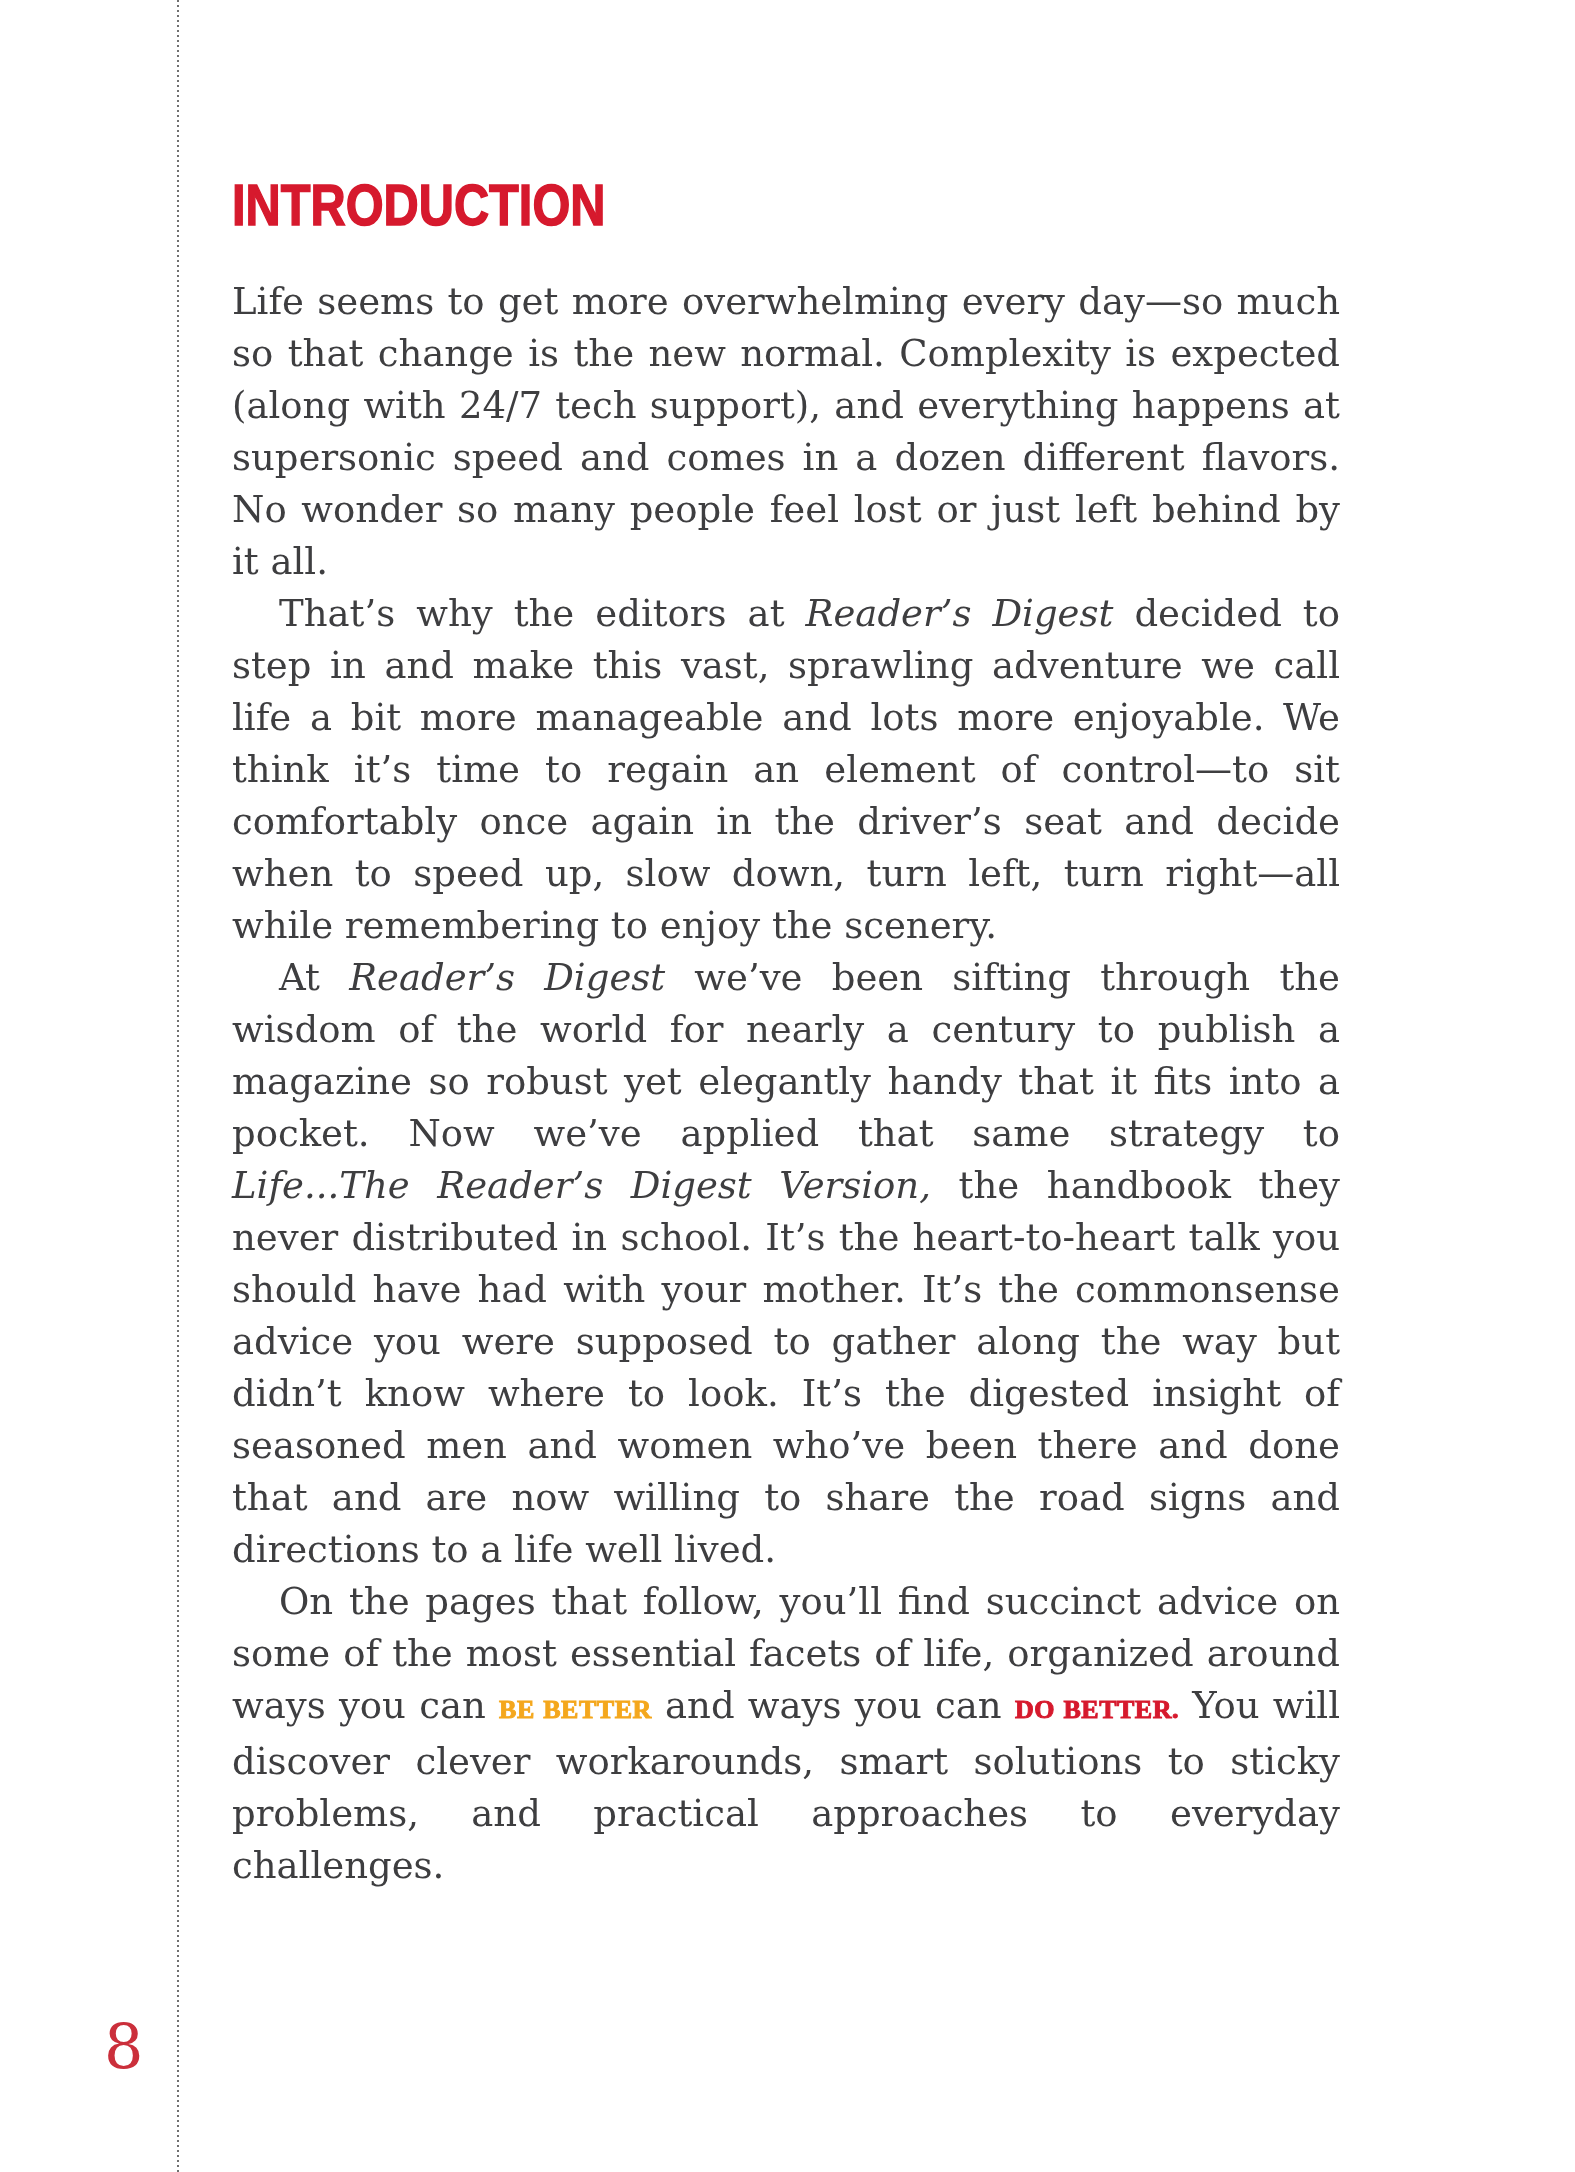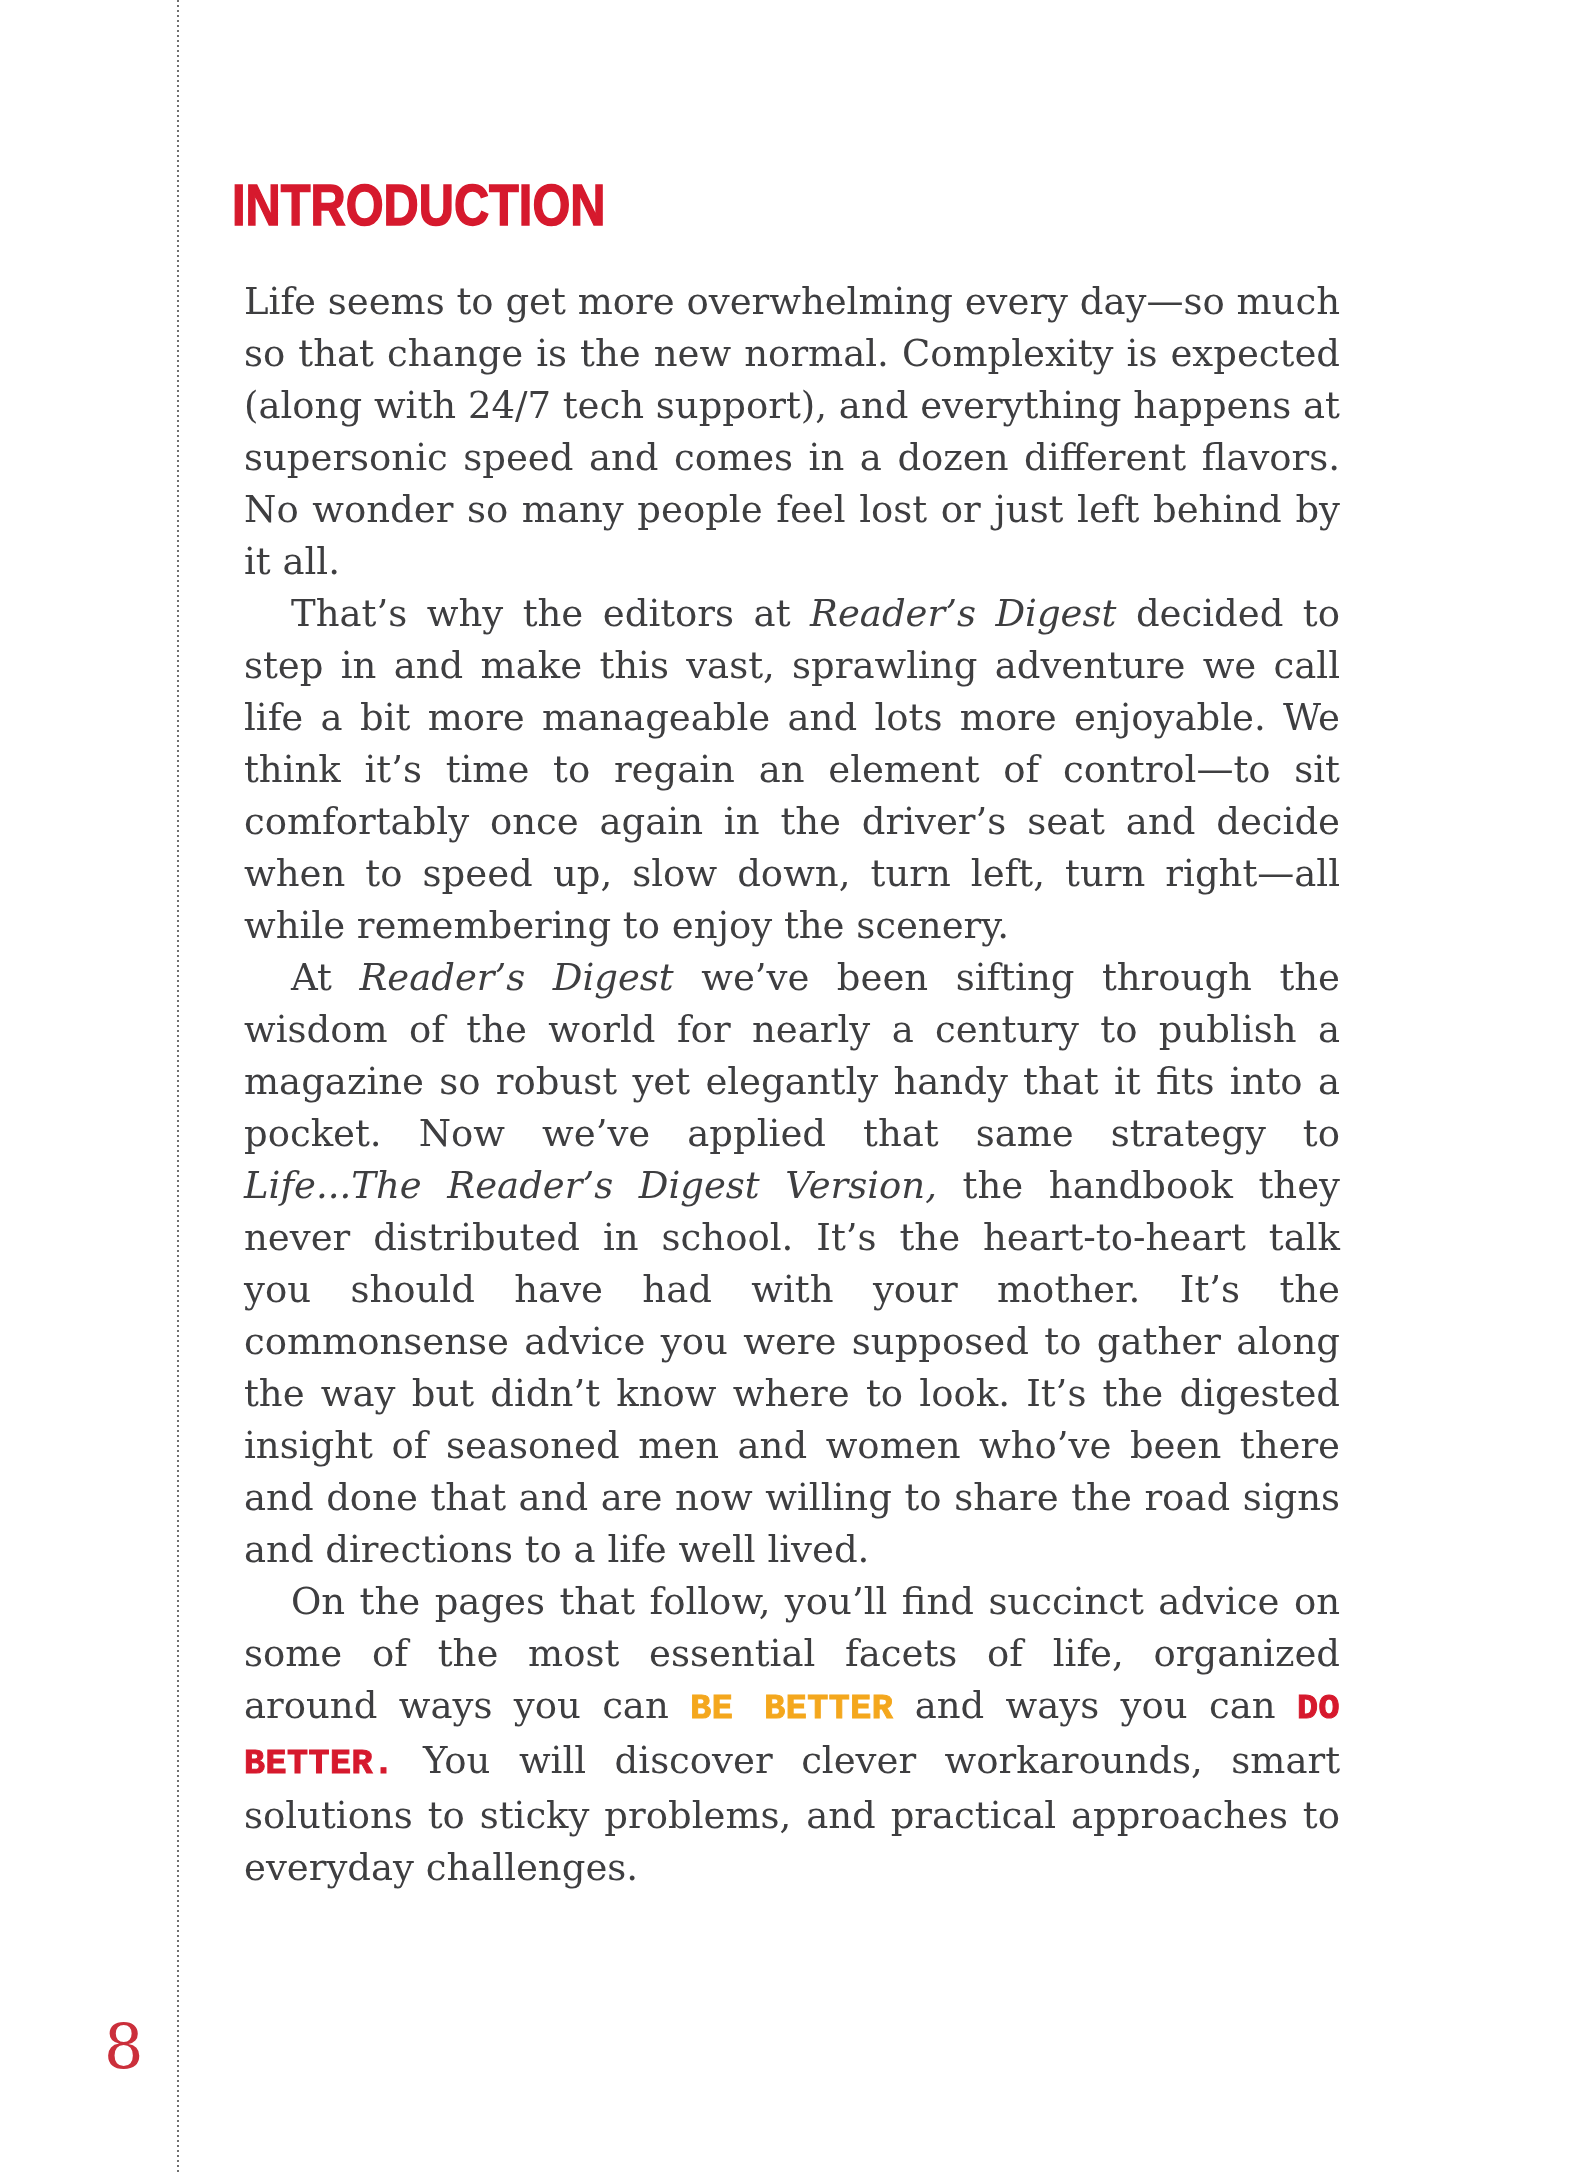--- a/index.html
+++ b/index.html
@@ -37,29 +37,28 @@
     transform: scaleX(0.84);
     transform-origin: left center;
     white-space: nowrap;
   }
   .article {
     margin-top: 42px;
     font-size: 37px;
     line-height: 52px;
     color: var(--body-text, #3e3e40);
     text-align: justify;
-    margin-left: 12px;
   }
   p.para { margin: 0; }
   p.para.indent { text-indent: 47px; }
   .seg-italic { font-style: italic; }
   .seg-accent {
-    font-family: Liberation Mono, monospace;
+    font-family: Liberation Serif, serif;
     font-weight: 900;
-    font-size: 35px;
+    font-size: 26px;
     letter-spacing: 0.5px;
     -webkit-text-stroke: 1px currentColor;
   }
   .seg-be-better { color: var(--accent-orange, #f4a71d); }
   .seg-do-better { color: var(--accent-red, #d6192d); }
   .page-number {
     position: absolute;
     left: 104px;
     top: 2016px;
     font-family: "DejaVu Serif", serif;

